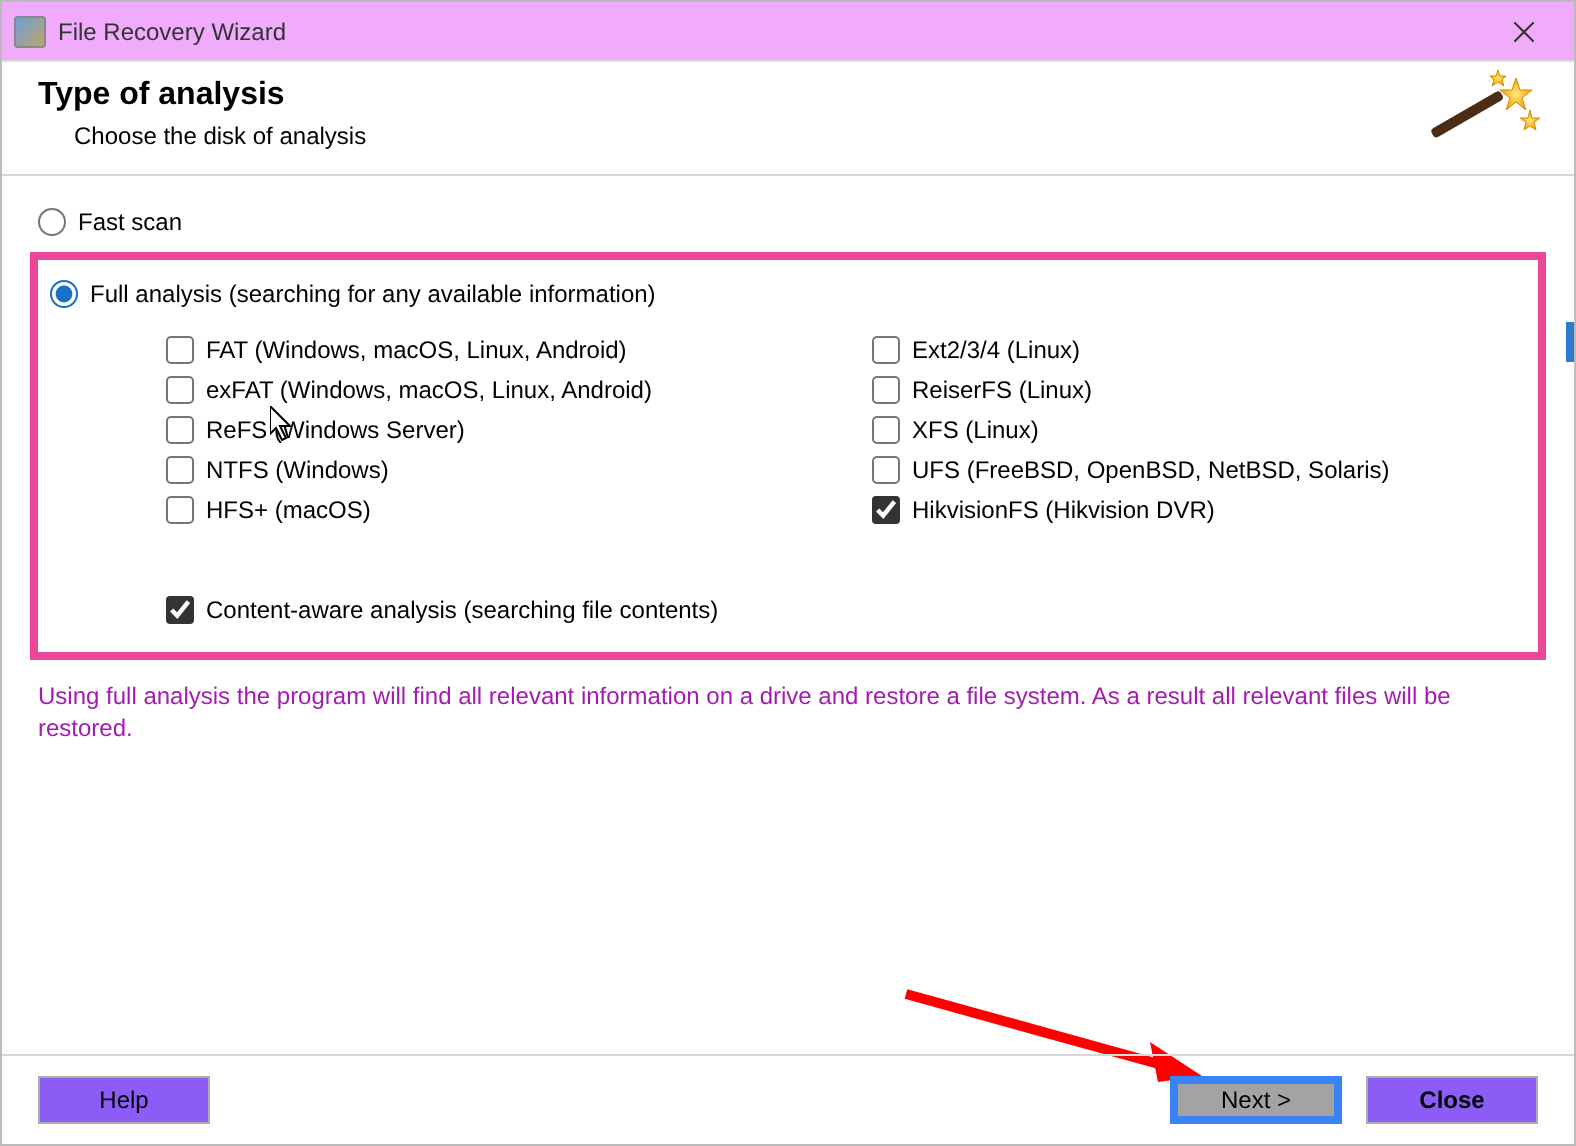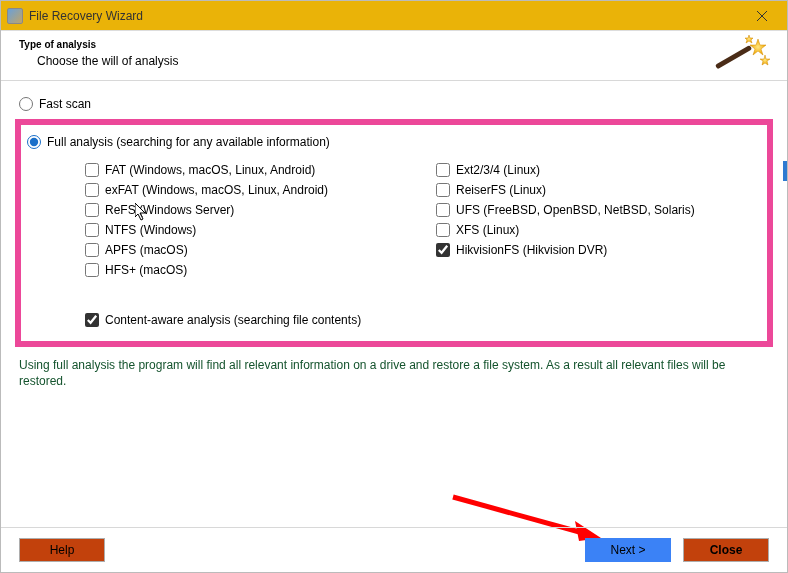--- a/index.html
+++ b/index.html
@@ -14,21 +14,21 @@
     position: relative;
     overflow: hidden;
     border: 1px solid #bbb;
   }
   
   .titlebar {
     height: 30px;
     display: flex;
     align-items: center;
     padding: 0 2px 0 6px;
-    background: #eab308;
+    background: #f0abfc;
     border-bottom: 1px solid #ddd;
   }
   .titlebar .app-icon {
     width: 16px; height: 16px;
     margin-right: 6px;
     background: linear-gradient(135deg,#6aa0d8,#bfa46a);
     border: 1px solid #888;
     border-radius: 2px;
   }
   .titlebar .title { flex: 1; color:#333; font-size:12px; }
@@ -38,70 +38,70 @@
     color:#333;
   }
   .titlebar .winbtn svg { width:10px; height:10px; stroke:#333; stroke-width:1; }
 
   
   .header {
     padding: 8px 18px 12px 18px;
     position: relative;
     border-bottom: 1px solid #d8d8d8;
   }
-  .header h1 { margin:0; font-size:10px; font-weight:bold; }
+  .header h1 { margin:0; font-size:16px; font-weight:bold; }
   .header .sub { margin: 4px 0 0 18px; font-size:12px; }
   .wizard-icon {
     position:absolute; right:16px; top:2px; width:60px; height:48px;
   }
 
   
   .body { padding: 12px 18px 0 18px; }
   .selected-disk { margin-bottom: 16px; }
 
   .radio-row { display:flex; margin: 4px 0 8px 0; }
   .radio-row input[type=radio] { width:14px; height:14px; margin:0 6px 0 0; accent-color:#1a6fc9; }
   .radio-row label { cursor:default; }
 
   .highlight-box {
-    border: 6px solid #ec4899;
+    border: 4px solid #ec4899;
     padding: 6px 10px 14px 6px;
     margin: 0 -4px 10px -4px;
   }
 
   .fs-columns {
     display:flex;
     margin-left: 28px;
     margin-top: 6px;
   }
   .fs-col { flex:1; }
   .chk-row { display:flex; align-items:center; margin:6px 0;padding-left:30px; }
   .chk-row input[type=checkbox]{ width:14px; height:14px; margin:0 6px 0 0; accent-color:#333; }
   .chk-row label { cursor:default; }
 
   .content-aware { margin: 30px 0 0 28px; }
 
-  .hint { margin: 2px 0 0 0; font-size:12px; line-height:1.35; color:#14532d; }
+  .hint { margin: 2px 0 0 0; font-size:12px; line-height:1.35; color:#a21caf; }
 
   
   .footer {
     position:absolute; left:0; right:0; bottom:0;
     border-top:1px solid #d8d8d8;
     padding:10px 18px;
     display:flex; align-items:center;
   }
   .btn {
     min-width:86px; height:24px;
-    background:#c2410c;
+    background:#8b5cf6;
     border:1px solid #adadad;
     font-family:inherit; font-size:12px;
     cursor:pointer;
     padding:0 14px;
   }
-  .btn.primary { border:4px solid #3b82f6; background:#3b82f6; }
+  .btn.primary { border:4px solid #3b82f6; background:#a3a3a3; }
   .footer .spacer { flex:1; }
   .footer .btn + .btn { margin-left:12px;font-weight:bold; }
 
   
   .arrow-anno {
     position:absolute;
     left:450px; top:492px;
     width:170px; height:50px;
     pointer-events:none;
   }
@@ -125,21 +125,21 @@
   <div class="winbtn">
     <svg viewBox="0 0 10 10">
         <line x1="0" y1="0" x2="10" y2="10"></line>
         <line x1="10" y1="0" x2="0" y2="10"></line>
       </svg>
   </div>
 </div>
 
 <div class="header">
   <h1>Type of analysis</h1>
-  <div class="sub">Choose the will of analysis</div>
+  <div class="sub">Choose the disk of analysis</div>
   <svg class="wizard-icon" viewBox="0 0 60 48">
     <defs>
       <radialGradient id="star" cx="50%" cy="50%" r="50%">
         <stop offset="0%" stop-color="#ffe680"></stop>
           <stop offset="100%" stop-color="#f0a500"></stop>
       </radialGradient>
     </defs>
     <rect x="4" y="32" width="40" height="5" rx="2" fill="#4a2c17" transform="rotate(-30 4 32)"></rect>
     <polygon points="47,6 49,12 55,12 50,16 52,22 47,18 42,22 44,16 39,12 45,12" fill="url(#star)" stroke="#d18a00" stroke-width="0.5"></polygon>
     <polygon points="54,22 55,26 59,26 56,28 57,32 54,30 51,32 52,28 49,26 53,26" fill="url(#star)" stroke="#d18a00" stroke-width="0.5"></polygon>
@@ -181,43 +181,39 @@
         <div class="chk-row">
             <input type="checkbox" style="">
             <label>ReFS (Windows Server)</label>
           </div>
         <div class="chk-row">
             <input type="checkbox" style="">
             <label>NTFS (Windows)</label>
           </div>
         <div class="chk-row">
             <input type="checkbox" style="">
-            <label>APFS (macOS)</label>
-          </div>
-        <div class="chk-row">
-            <input type="checkbox" style="">
             <label>HFS+ (macOS)</label>
           </div>
       </div>
       <div class="fs-col">
         <div class="chk-row">
             <input type="checkbox" style="">
             <label>Ext2/3/4 (Linux)</label>
           </div>
         <div class="chk-row">
             <input type="checkbox" style="">
             <label>ReiserFS (Linux)</label>
           </div>
         <div class="chk-row">
             <input type="checkbox" style="">
+            <label>XFS (Linux)</label>
+          </div>
+        <div class="chk-row">
+            <input type="checkbox" style="">
             <label>UFS (FreeBSD, OpenBSD, NetBSD, Solaris)</label>
-          </div>
-        <div class="chk-row">
-            <input type="checkbox" style="">
-            <label>XFS (Linux)</label>
           </div>
         <div class="chk-row">
             <input type="checkbox" checked="" style="">
             <label>HikvisionFS (Hikvision DVR)</label>
           </div>
       </div>
     </div>
 
     <div class="chk-row content-aware">
       <input type="checkbox" checked="" style="">

